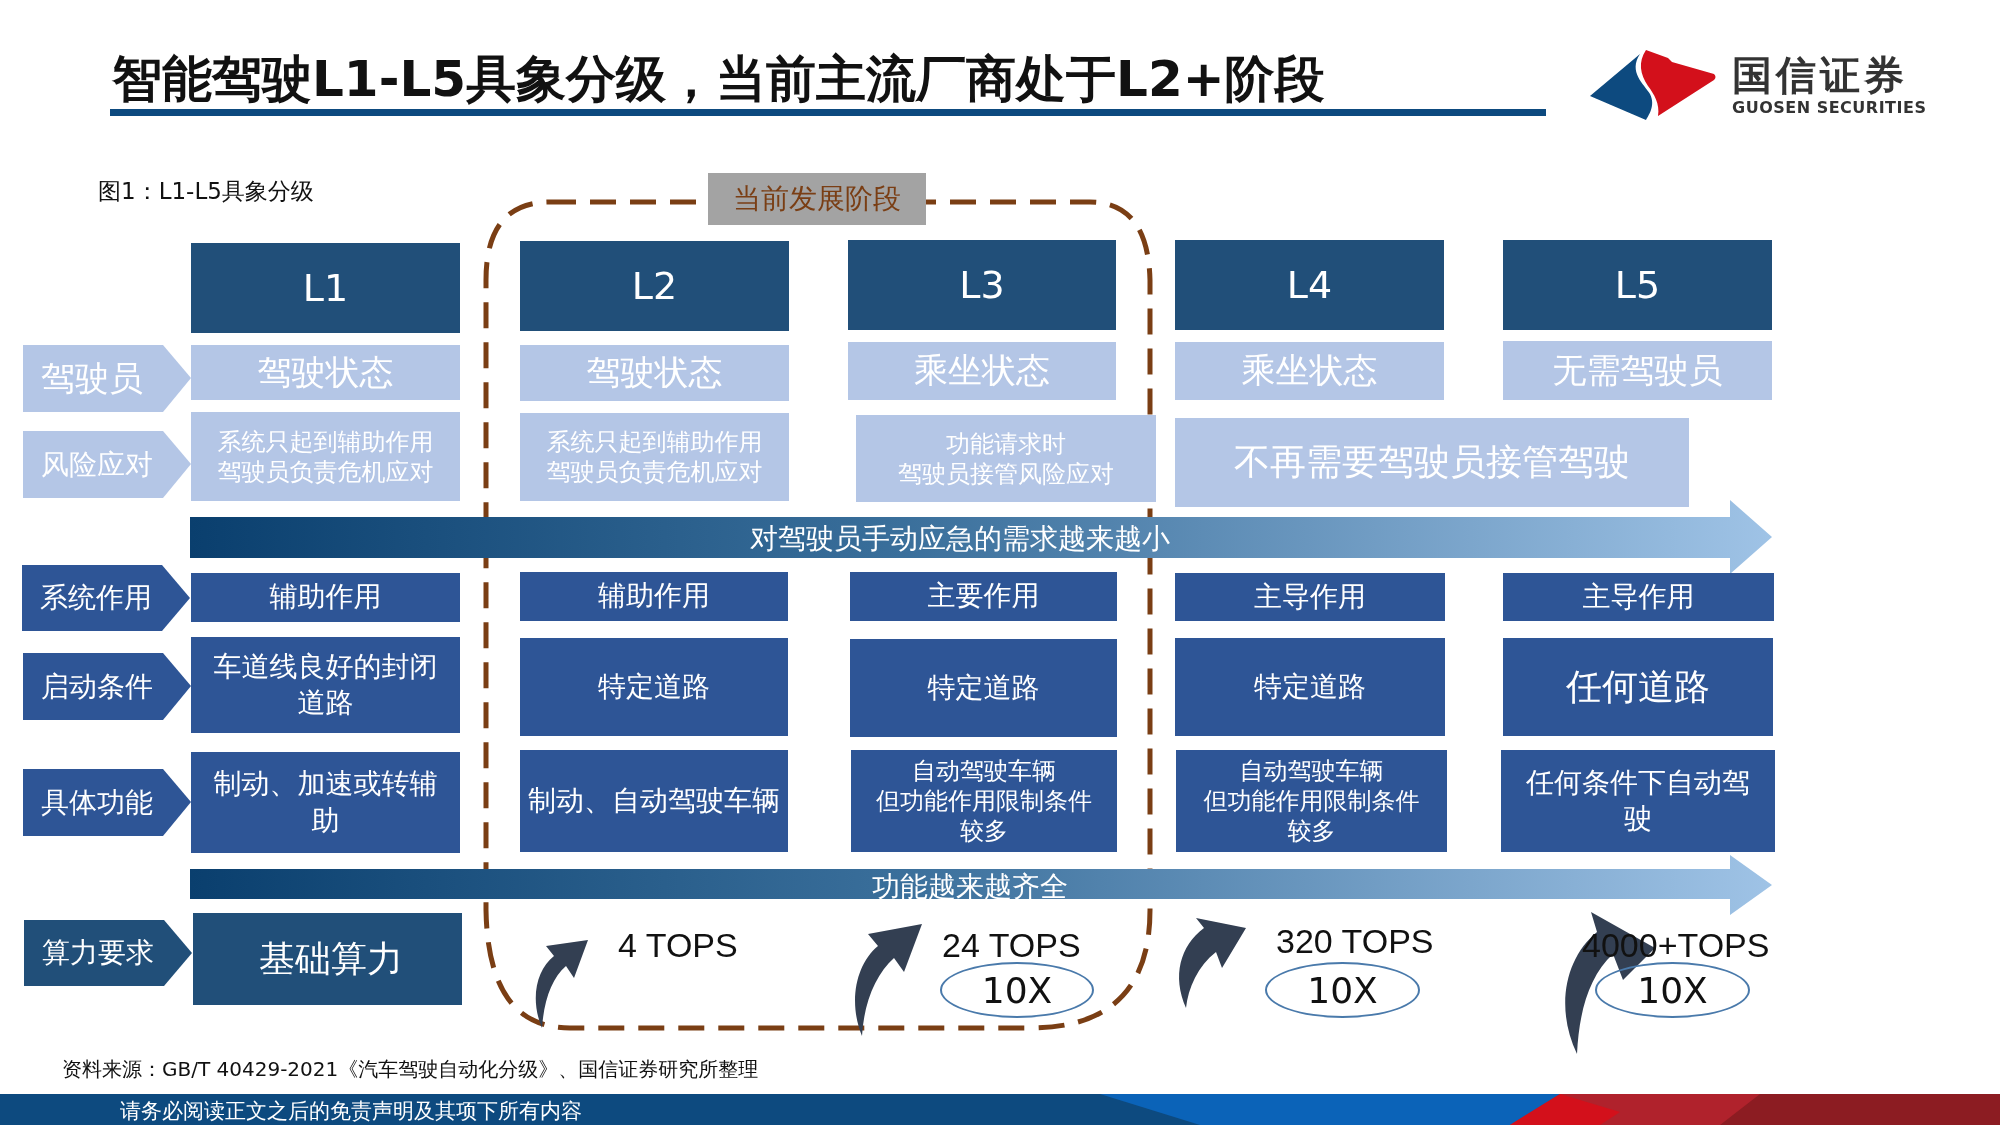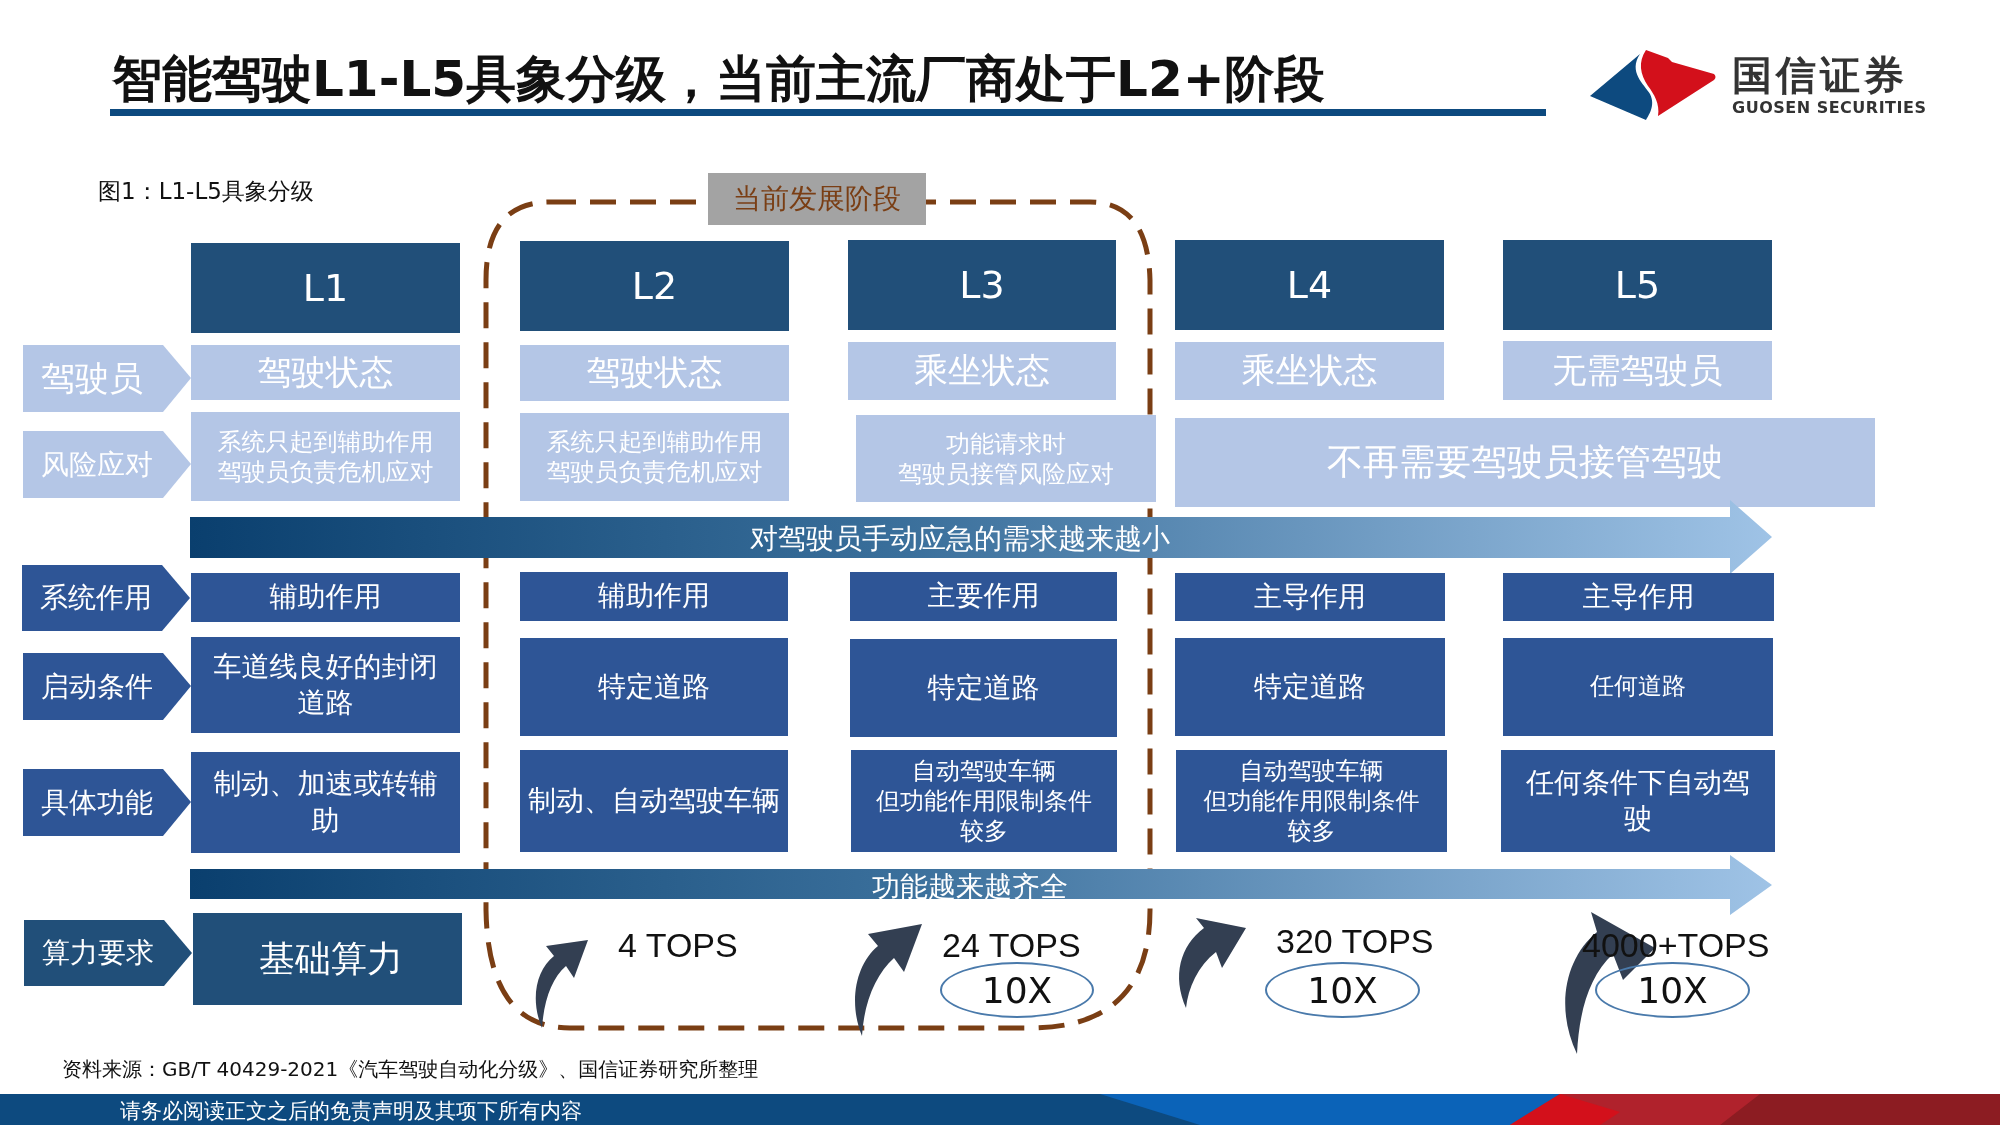--- a/index.html
+++ b/index.html
@@ -77,21 +77,21 @@
     <span>驾驶员负责危机应对</span>
 </div>
 <div class="abs light" style="left:520px;top:413px;width:269px;height:88px;flex-direction:column;font-size:24px;line-height:1.25;">
   <span>系统只起到辅助作用</span>
     <span>驾驶员负责危机应对</span>
 </div>
 <div class="abs light" style="left:848px;top:415px;width:300px;height:87px;flex-direction:column;font-size:24px;line-height:1.25;margin-left:8px;">
   <span>功能请求时</span>
     <span>驾驶员接管风险应对</span>
 </div>
-<div class="abs light" style="left:1175px;top:418px;width:700px;height:89px;font-size:36px;">不再需要驾驶员接管驾驶</div>
+<div class="abs light" style="left:1175px;top:418px;width:514px;height:89px;font-size:36px;">不再需要驾驶员接管驾驶</div>
 
 <svg class="abs" style="left:190px;top:500px;" width="1585" height="75">
   <defs>
     <linearGradient id="g1" x1="0" x2="1" y1="0" y2="0">
       <stop offset="0" stop-color="#0a3f6e"></stop>
         <stop offset="0.45" stop-color="#3a6f9b"></stop>
         <stop offset="1" stop-color="#9fc3e6"></stop>
     </linearGradient>
   </defs>
   <polygon points="0,17 1540,17 1540,0 1582,37 1540,74 1540,58 0,58" fill="url(#g1)"></polygon>
@@ -116,21 +116,21 @@
     </svg>
   <span>启动条件</span>
 </div>
 <div class="abs dark" style="left:191px;top:637px;width:269px;height:96px;flex-direction:column;font-size:28px;">
   <span>车道线良好的封闭</span>
     <span>道路</span>
 </div>
 <div class="abs dark" style="left:520px;top:638px;width:268px;height:98px;font-size:28px;">特定道路</div>
 <div class="abs dark" style="left:850px;top:639px;width:267px;height:98px;font-size:28px;">特定道路</div>
 <div class="abs dark" style="left:1175px;top:638px;width:270px;height:98px;font-size:28px;">特定道路</div>
-<div class="abs dark" style="left:1503px;top:638px;width:270px;height:98px;font-size:24px;">任何道路</div>
+<div class="abs dark" style="left:1503px;top:638px;width:270px;height:98px;font-size:36px;">任何道路</div>
 
 <div class="abs rowlabel" style="left:23px;top:769px;width:168px;height:67px;">
   <svg width="168" height="67">
       <polygon points="0,0 140,0 168,33 140,67 0,67" fill="#2e5596"></polygon>
     </svg>
   <span>具体功能</span>
 </div>
 <div class="abs dark" style="left:191px;top:752px;width:269px;height:101px;flex-direction:column;font-size:28px;">
   <span>制动、加速或转辅</span>
     <span>助</span>

